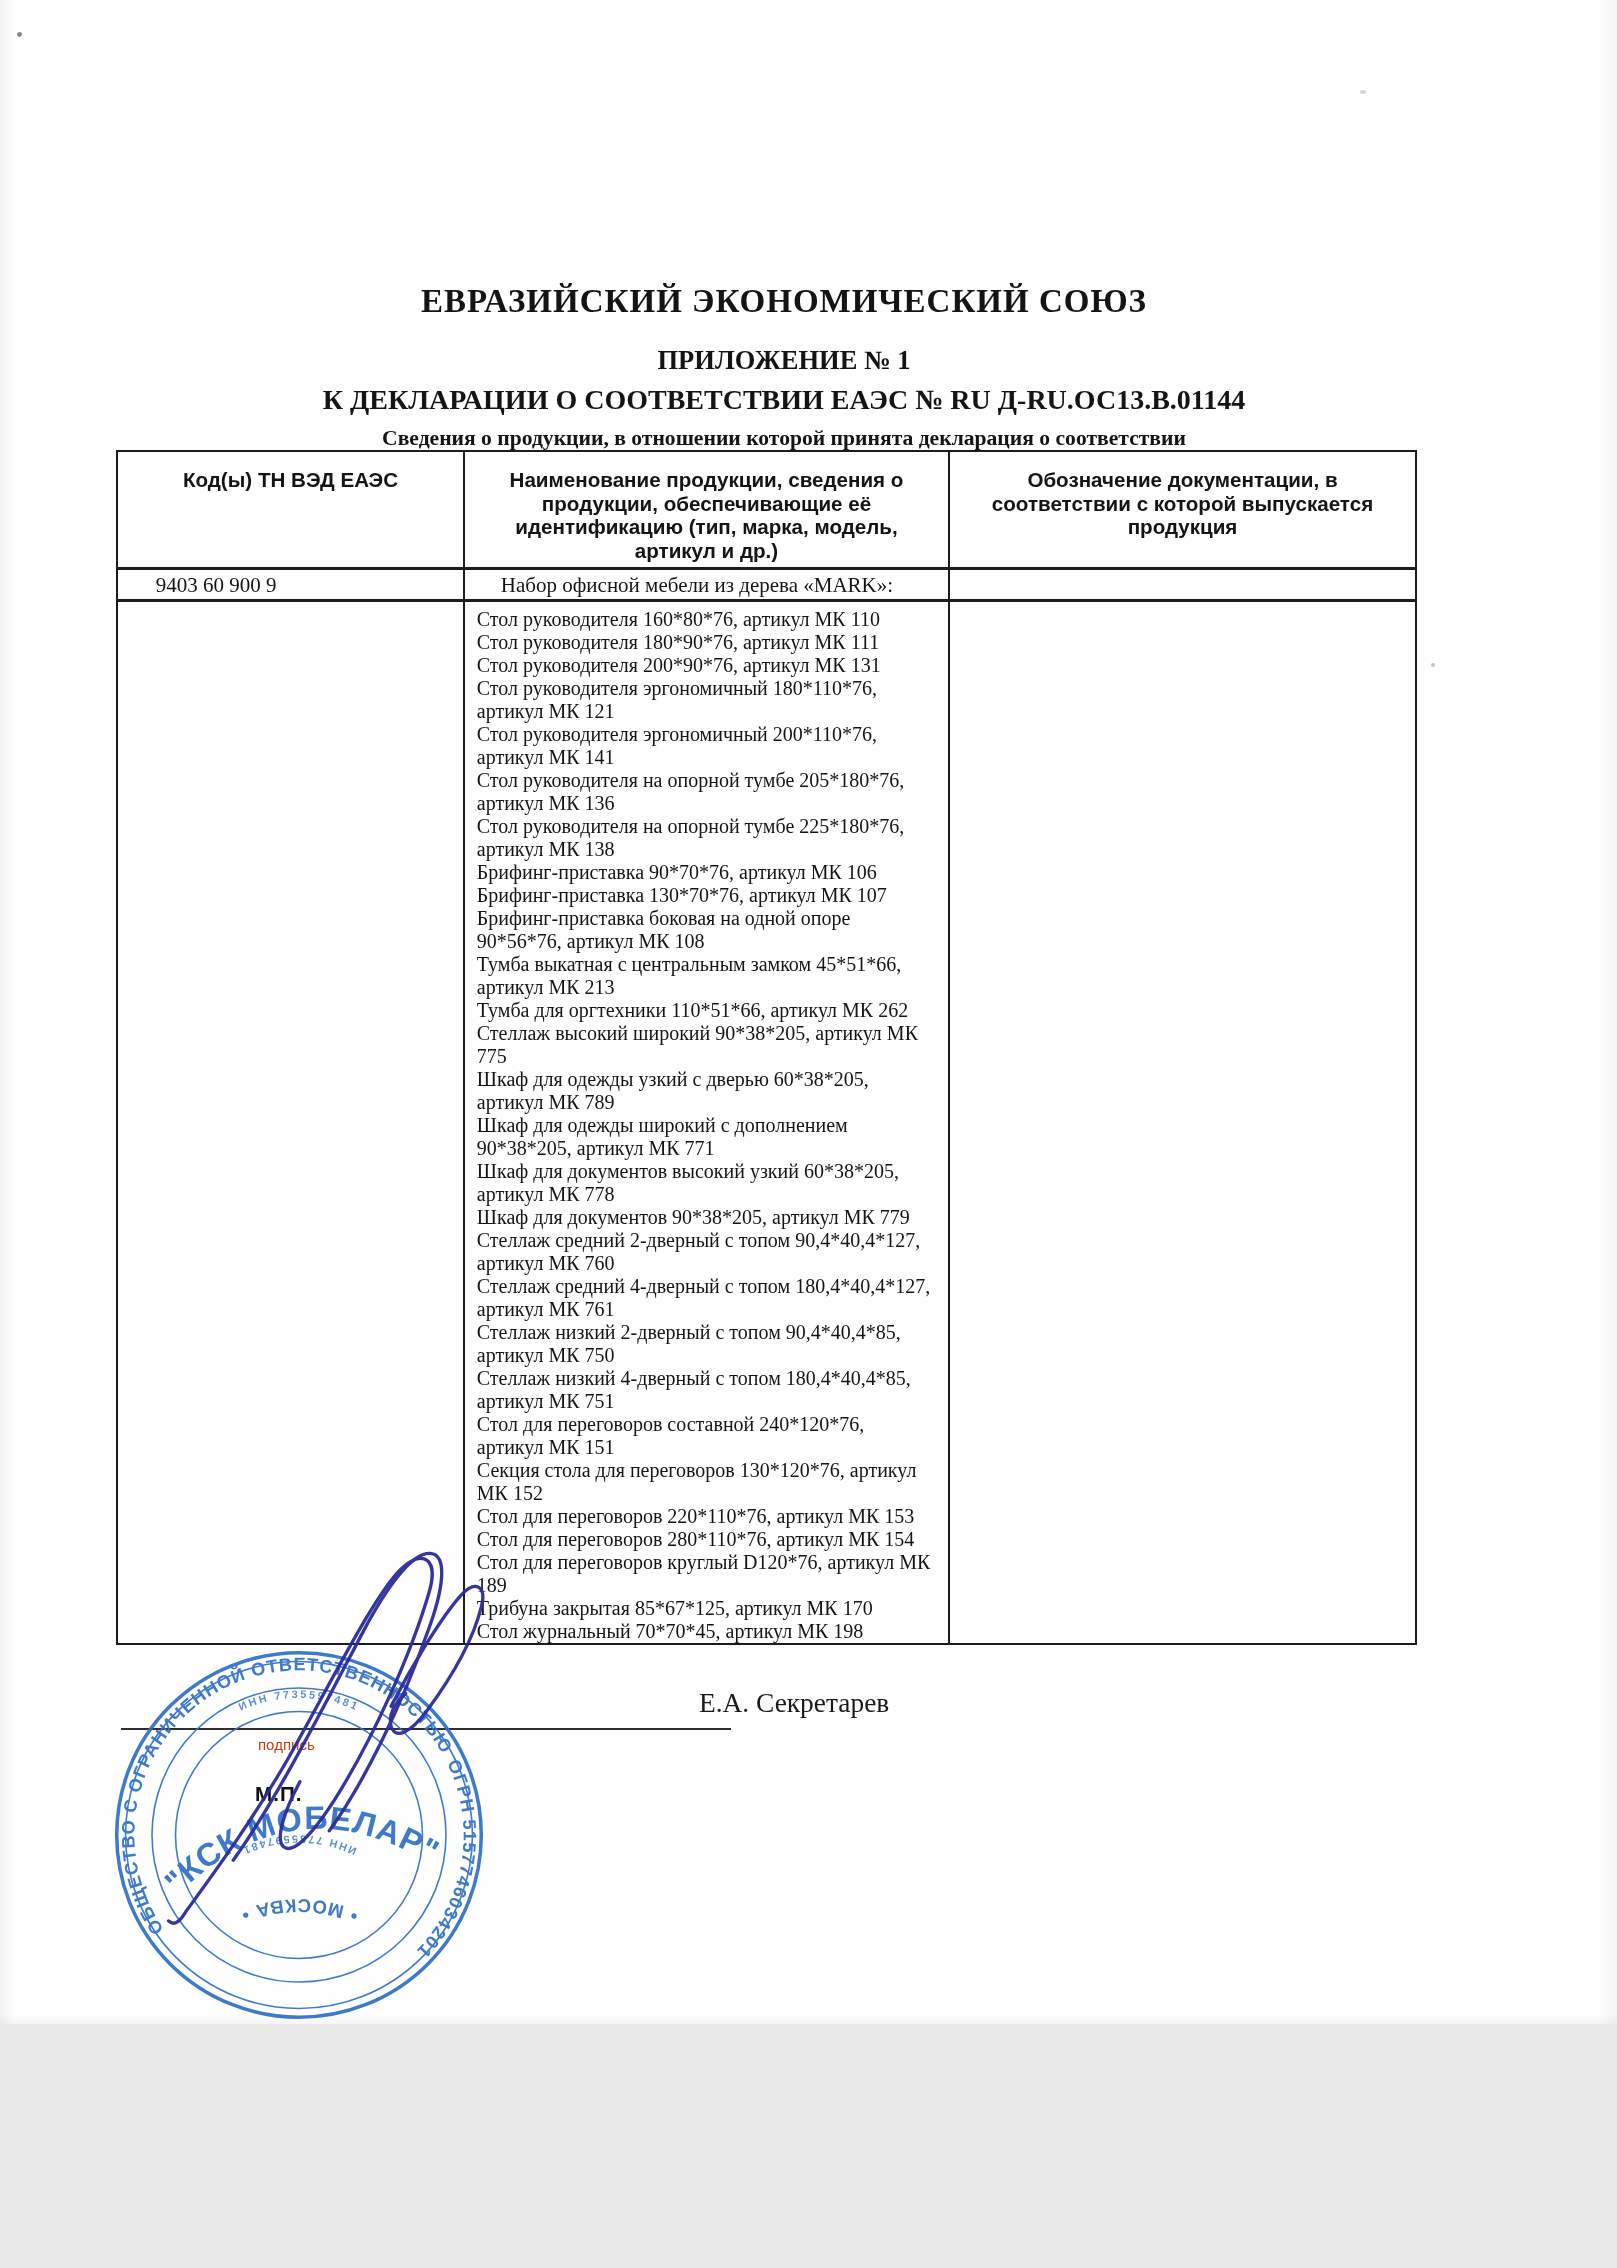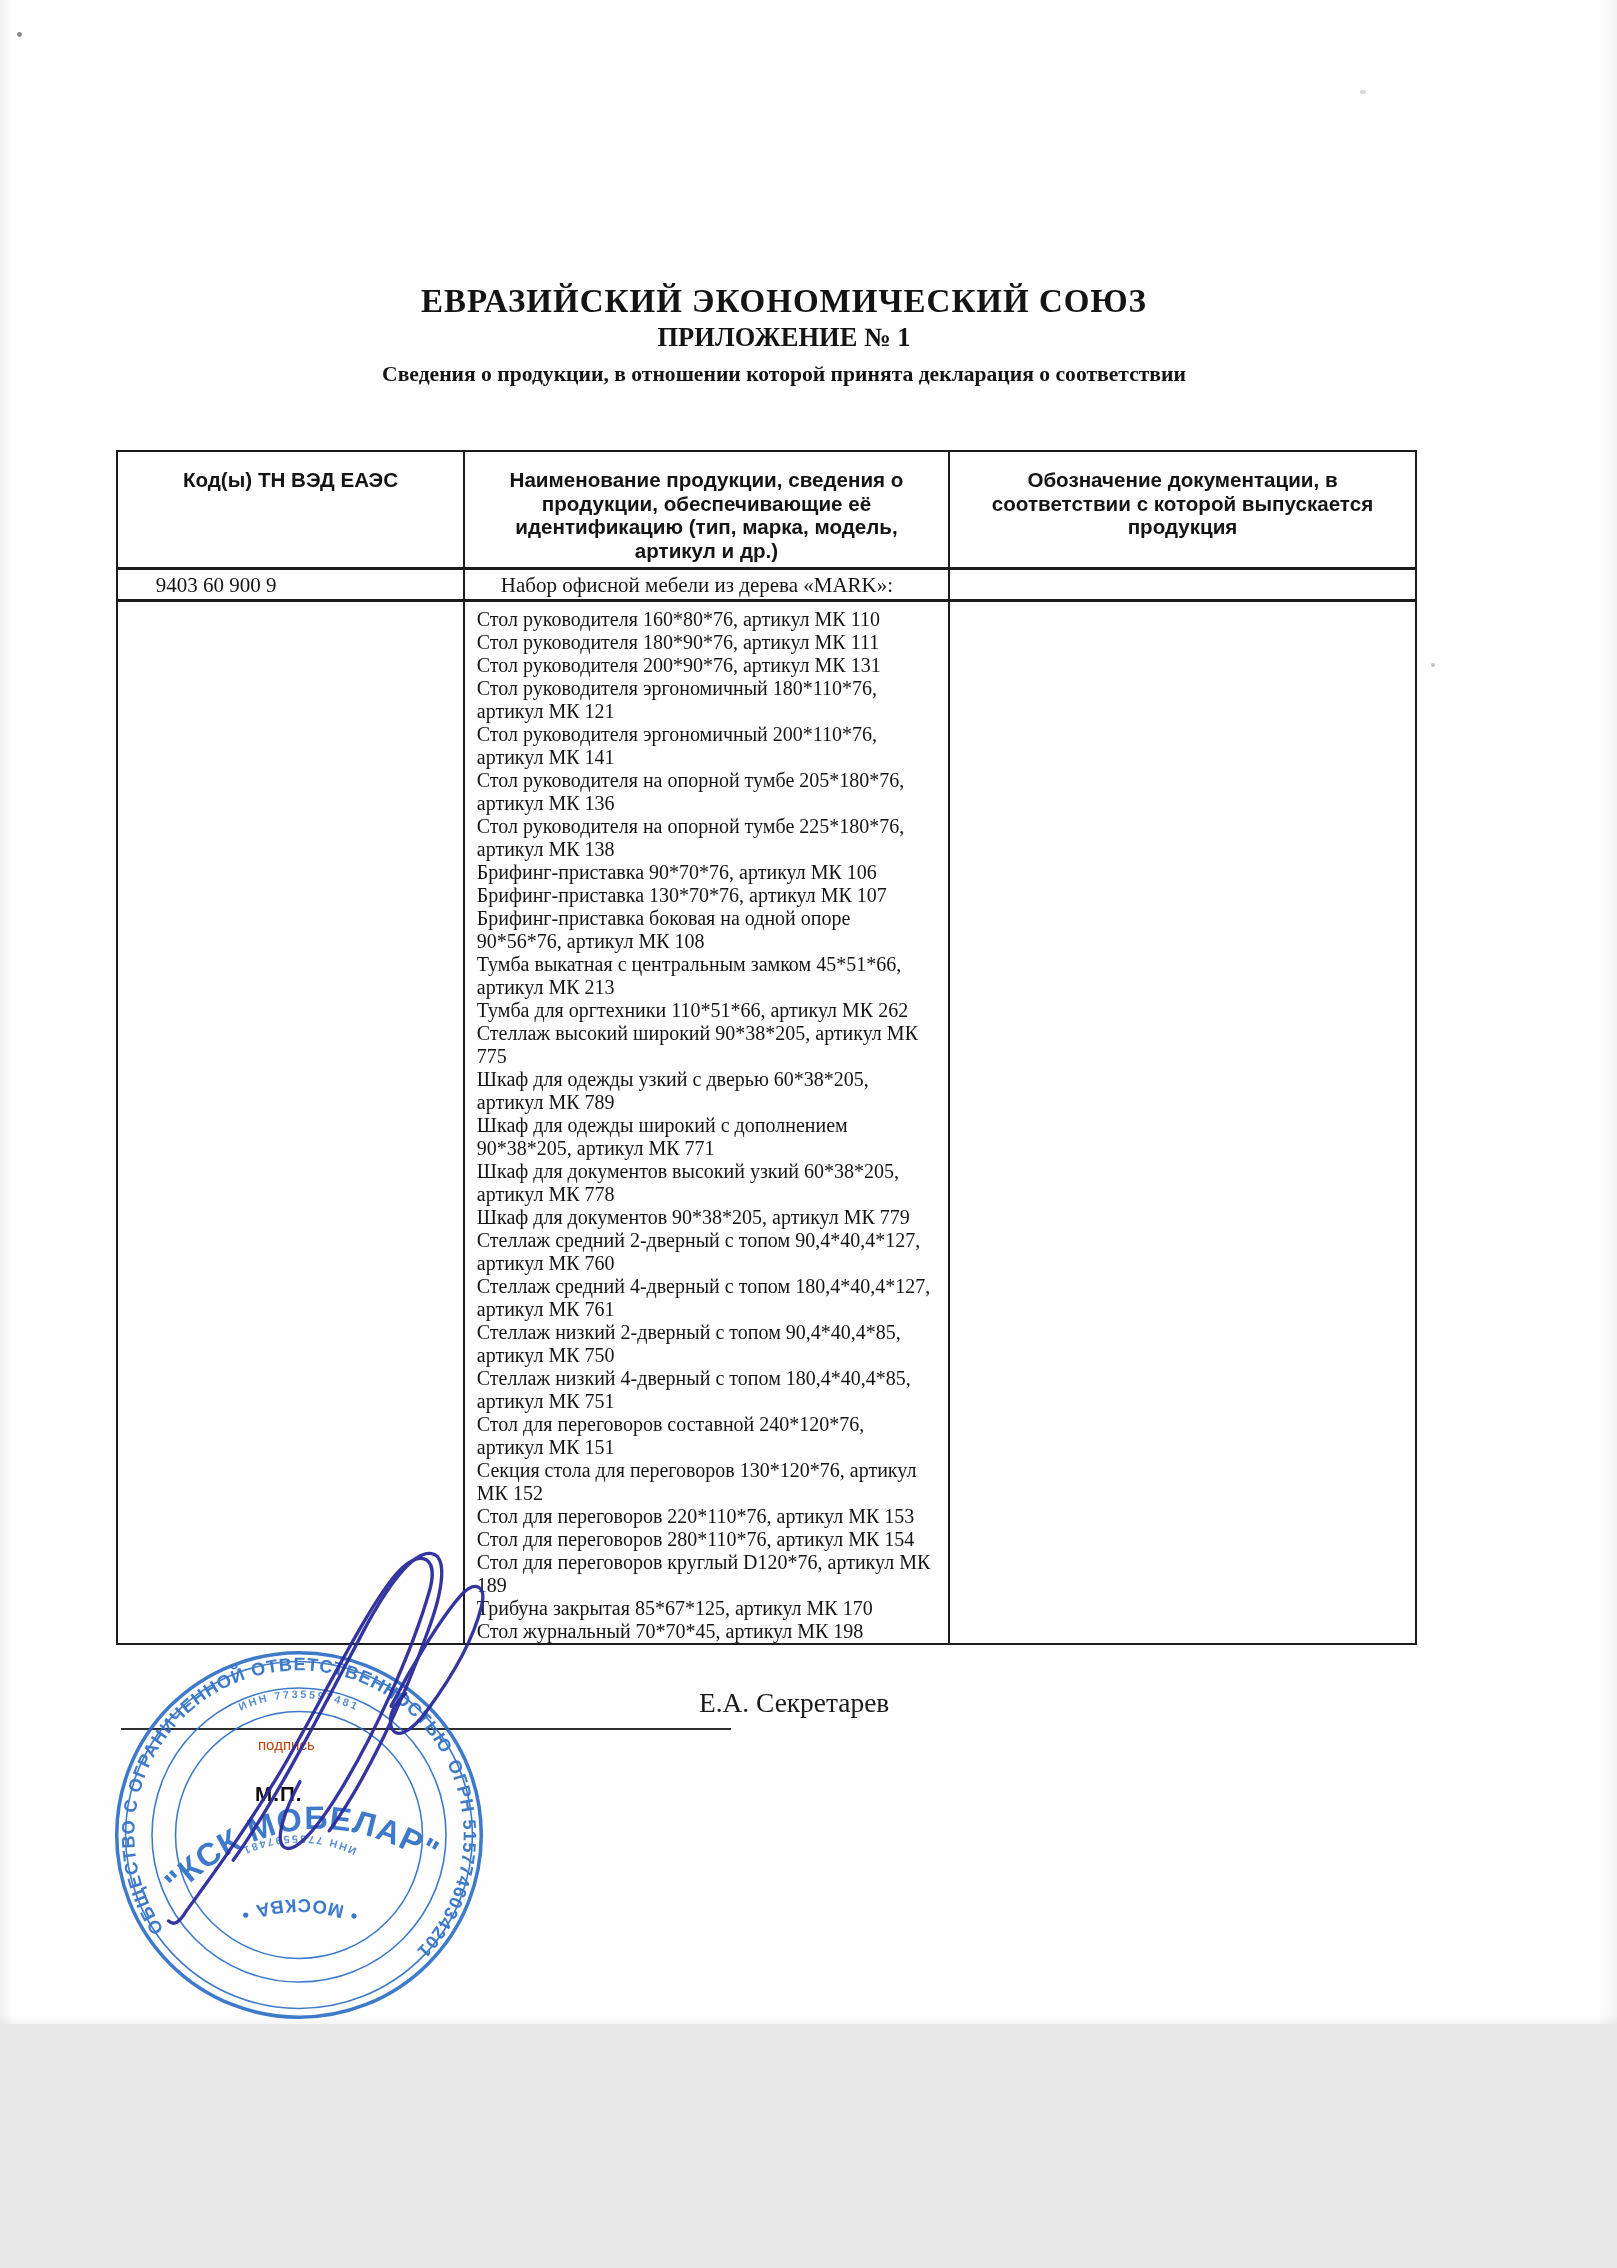--- a/index.html
+++ b/index.html
@@ -16,21 +16,21 @@
     background:linear-gradient(to right,rgba(0,0,0,0.05),rgba(0,0,0,0));}
   .edge-right{position:absolute;right:0;top:0;width:17.6px;height:100%;
     background:linear-gradient(to left,rgba(0,0,0,0.045),rgba(0,0,0,0));}
   .edge-bottom{position:absolute;left:0;bottom:0;width:100%;height:9.8px;
     background:linear-gradient(to top,rgba(0,0,0,0.04),rgba(0,0,0,0));}
   .speck{position:absolute;border-radius:50%;background:#8a8a8a;}
 
   
   .titles{position:absolute;left:147px;top:282px;width:1274px;text-align:center;}
   .t1{font-size:33px;font-weight:bold;letter-spacing:1px;line-height:1.2;}
-  .t2{font-size:26.5px;font-weight:bold;margin-top:0;line-height:1.2;}
+  .t2{font-size:26.5px;font-weight:bold;margin-top:23px;line-height:1.2;}
   .t3{font-size:28px;font-weight:bold;margin-top:6.9px;line-height:1.2;}
   .t4{font-size:21.6px;font-weight:bold;margin-top:8.8px;line-height:1.2;}
 
   
   table.decl{
     position:absolute;left:116px;top:450px;
     width:1299px;border-collapse:collapse;table-layout:fixed;
   }
   table.decl, table.decl td{border:2px solid #1c1c1c;}
   table.decl{border-width:2.9px;}
@@ -74,20 +74,21 @@
   <div class="edge-left"></div>
   <div class="edge-right"></div>
   <div class="edge-bottom"></div>
   <div class="speck" style="left:16.7px;top:32px;width:4.9px;height:4.9px;"></div>
   <div class="speck" style="left:1431px;top:663px;width:3.9px;height:3.9px;opacity:.5;"></div>
   <div class="speck" style="left:1360px;top:90px;width:5.9px;height:3.9px;opacity:.35;"></div>
 
   <div class="titles">
     <div class="t1">ЕВРАЗИЙСКИЙ ЭКОНОМИЧЕСКИЙ СОЮЗ</div>
     <div class="t2">ПРИЛОЖЕНИЕ № 1</div>
+    <div class="t3">К ДЕКЛАРАЦИИ О СООТВЕТСТВИИ ЕАЭС № RU Д-RU.ОС13.В.01144</div>
     <div class="t4">Сведения о продукции, в отношении которой принята декларация о соответствии</div>
   </div>
 
   <table class="decl">
     <colgroup>
         <col style="width:347px">
         <col style="width:485px">
         <col style="width:467px">
       </colgroup>
     <tbody>

